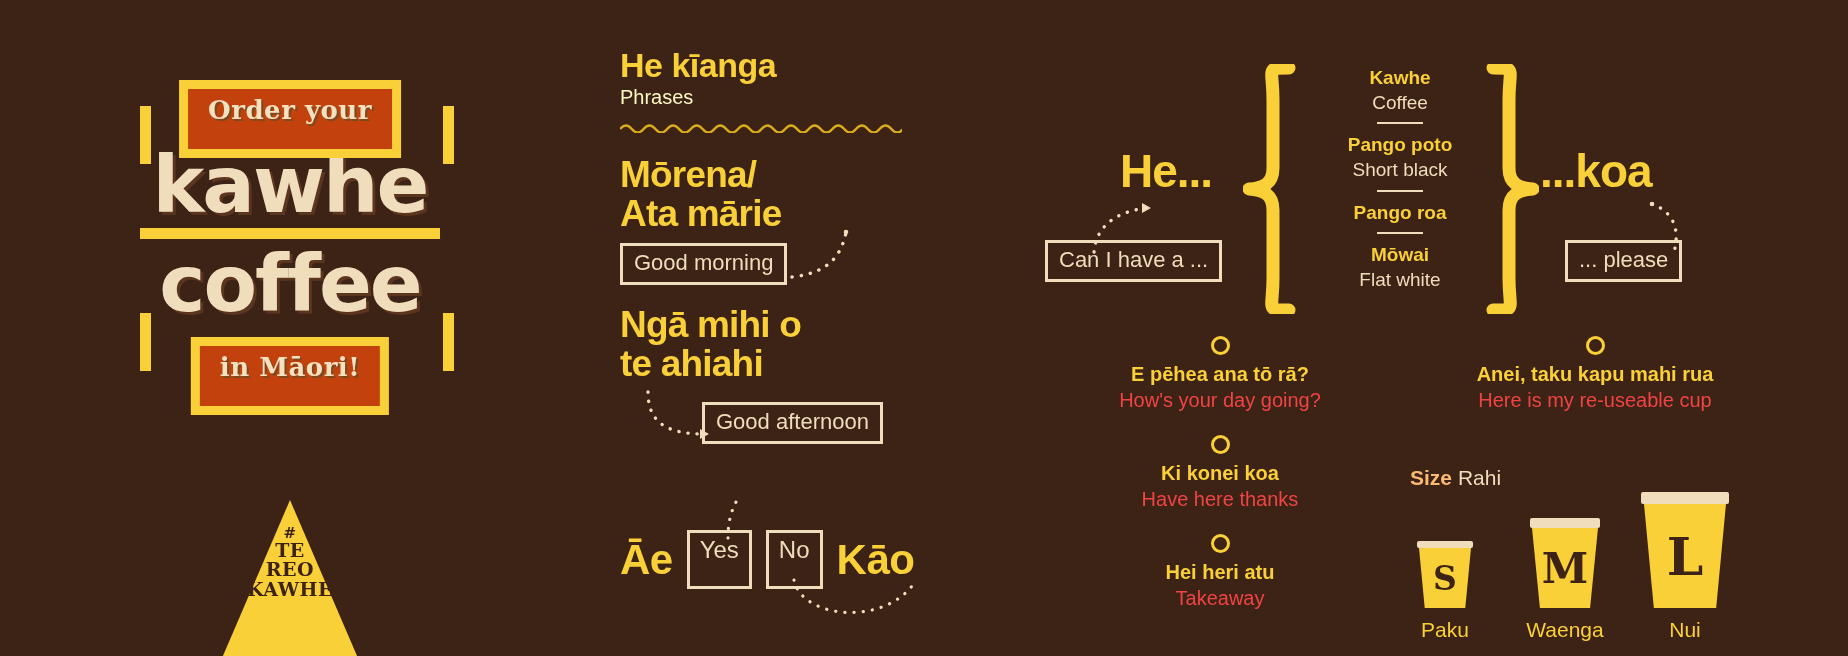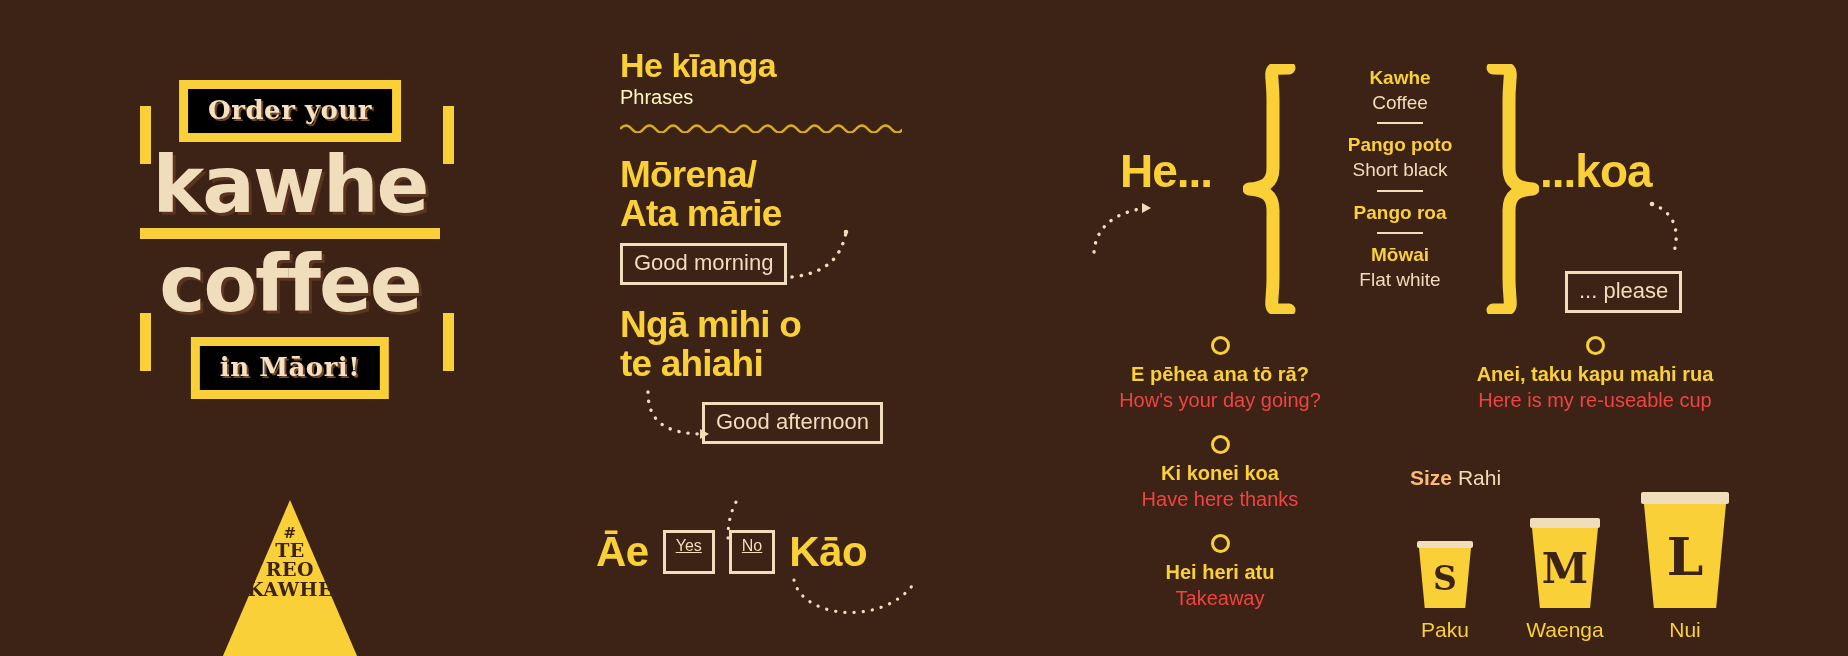--- a/index.html
+++ b/index.html
@@ -14,22 +14,22 @@
 
   
   .logo-block{position:absolute;left:140px;top:80px;width:300px;}
   .badge-row{position:relative;height:68px;}
   .bracket-top{
     position:absolute;left:0;top:26px;width:292px;height:58px;
     border:11px solid #f9d038;border-top:none;border-bottom:none;
   }
   .badge{
     position:absolute;left:50%;transform:translateX(-50%);top:0;
-    border:9px solid #f9d038;background:#000000;
-    padding:6px 20px 8px 20px;z-index:3;
+    border:9px solid #f9d038;background:#c2410c;
+    padding:6px 20px 24px 20px;z-index:3;
   }
   .badge span{
     display:block;
     font-family:"DejaVu Serif", serif;font-weight:bold;
     color:#f5e0c0;font-size:26px;letter-spacing:.5px;white-space:nowrap;
     text-shadow:2px 2px 0 #7a4a1f;
   }
   .bigword{
     font-family:"DejaVu Sans", sans-serif;font-weight:bold;
     color:#f0ddbb;font-size:78px;line-height:.95;letter-spacing:-2px;
@@ -66,35 +66,35 @@
   .wavy{margin-top:10px;height:12px;width:282px;}
   .phrase-mi{
     color:#f9d038;font-weight:bold;font-size:37px;line-height:1.06;letter-spacing:-.8px;margin-top:18px;
   }
   .enbox{
     display:inline-block;border:3px solid #f0ddbb;color:#f0ddbb;
     padding:5px 11px 7px 11px;font-size:22px;line-height:1.1;background:transparent;
   }
   .connector{position:absolute;}
 
-  .yesno-row{position:absolute;left:596px;top:530px;display:flex;align-items:center;gap:14px;}
+  .yesno-row{position:absolute;left:620px;top:530px;display:flex;align-items:center;gap:14px;}
   .yesno-row .big{color:#f9d038;font-weight:bold;font-size:42px;line-height:1;letter-spacing:-.5px;}
-  .yesno-row .enbox{font-size:16px;padding:4px 10px 16px 10px;text-decoration:underline;}
+  .yesno-row .enbox{font-size:24px;padding:4px 10px 23px 10px;}
 
   
   .he-word{
     position:absolute;left:1120px;top:148px;
     color:#f9d038;font-weight:bold;font-size:46px;letter-spacing:-1px;line-height:1;
   }
   .koa-word{
     position:absolute;left:1540px;top:148px;
     color:#f9d038;font-weight:bold;font-size:46px;letter-spacing:-1px;line-height:1;
   }
   .canihave{position:absolute;left:1045px;top:240px;}
-  .pleasebox{position:absolute;left:1565px;top:240px;margin-top:31px;}
+  .pleasebox{position:absolute;left:1565px;top:240px;}
 
   .coffee-list{
     position:absolute;left:1290px;top:66px;width:220px;text-align:center;
   }
   .cl-item{margin-bottom:2px;}
   .cl-mi{color:#f9d038;font-weight:bold;font-size:19px;line-height:1.3;}
   .cl-en{color:#f0ddbb;font-size:19px;line-height:1.3;}
   .cl-sep{width:46px;height:2px;background:#f0ddbb;margin:7px auto 9px auto;}
 
   .brace{position:absolute;top:64px;}
@@ -195,20 +195,23 @@
     <div class="big">Kāo</div>
   </div>
   <svg class="connector" style="left:714px;top:498px;" width="40" height="44">
     <path d="M14,40 C14,22 18,12 22,4" fill="none" stroke="#f0ddbb" stroke-width="3.2" stroke-linecap="round" stroke-dasharray="0.2 9"></path>
   </svg>
   <svg class="connector" style="left:790px;top:578px;" width="140" height="50">
     <path d="M4,2 C12,40 90,48 122,8" fill="none" stroke="#f0ddbb" stroke-width="3.2" stroke-linecap="round" stroke-dasharray="0.2 9"></path>
   </svg>
 
   <div class="he-word">He...</div>
+  <div class="canihave">
+    <div class="enbox">Can I have a ...</div>
+  </div>
   <svg class="connector" style="left:1088px;top:200px;" width="70" height="56">
     <path d="M6,52 C8,26 28,12 58,8" fill="none" stroke="#f0ddbb" stroke-width="3.4" stroke-linecap="round" stroke-dasharray="0.2 9"></path>
     <path d="M54,3 l9,5 l-9,5 z" fill="#f0ddbb"></path>
   </svg>
 
   <svg class="brace brace-left" width="56" height="250">
     <path d="M46,4 C22,4 30,4 30,36 L30,104 C30,120 20,124 6,125 C20,126 30,130 30,146 L30,214 C30,246 22,246 46,246" fill="none" stroke="#f9d038" stroke-width="13" stroke-linecap="round" stroke-linejoin="round"></path>
   </svg>
 
   <div class="coffee-list">

